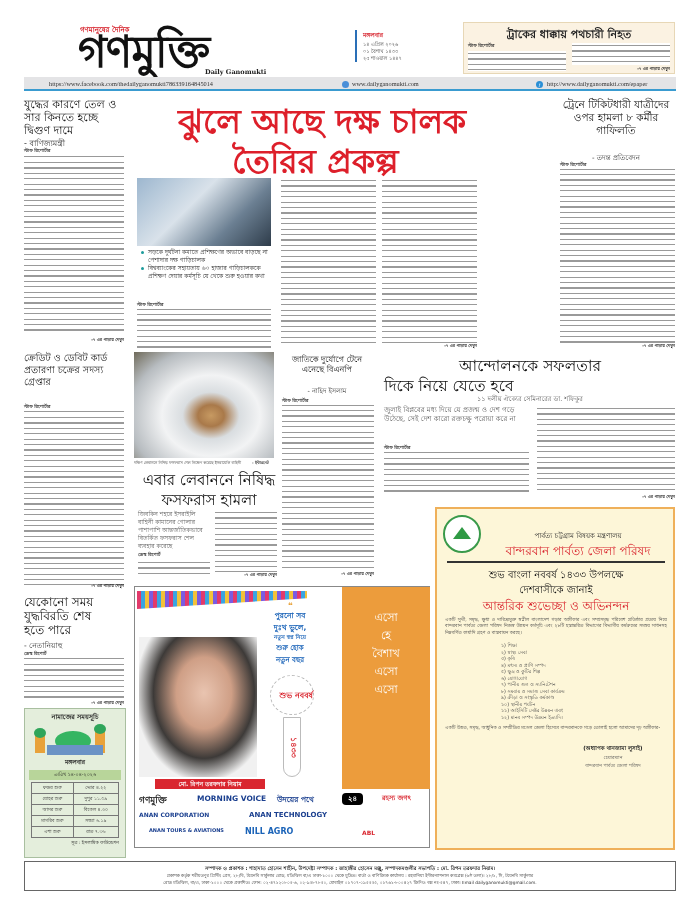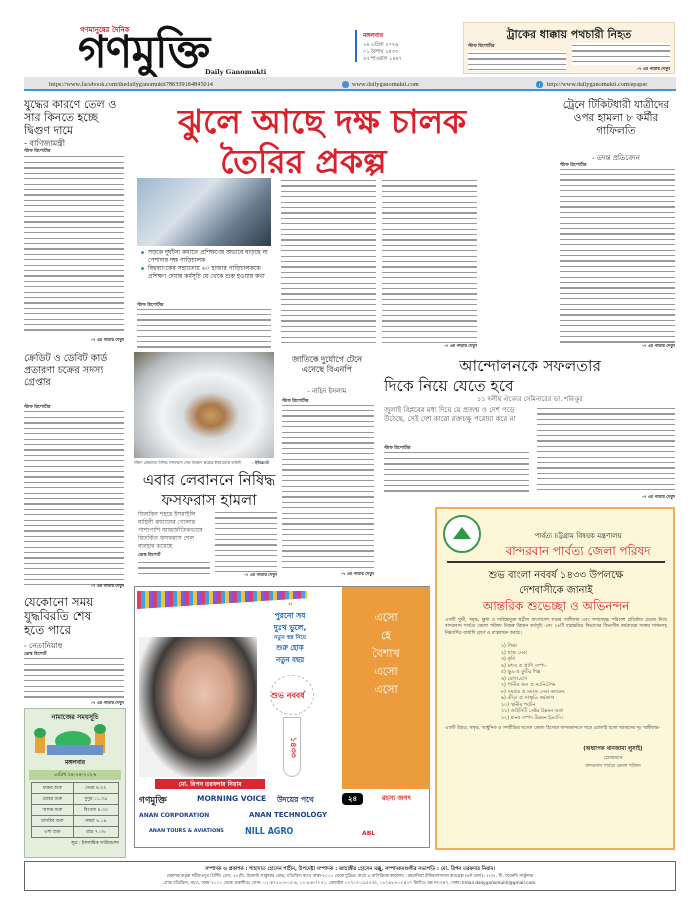--- a/index.html
+++ b/index.html
@@ -18,21 +18,21 @@
 .dline{font-size:5px;color:#444;line-height:7px}
 #topbox{left:463px;top:22px;width:212px;height:52px;background:#fbf2e2;border:1px solid #e7d7b6;padding:3px}
 #topbox-title{font-size:11px;font-weight:bold;text-align:center;font-family:"DejaVu Serif",serif}
 
 #urlbar{left:24px;top:77px;width:652px;height:14px;background:#e4e4e6;border-bottom:2px solid #3a9bd0;font-family:"Liberation Serif",serif;font-size:6.3px;color:#333}
 #urlbar span{position:absolute;top:3px}
 .globe{display:inline-block;width:7px;height:7px;border-radius:50%;background:#4a8fd8;vertical-align:middle;margin-right:3px}
 .fb{display:inline-block;width:7px;height:7px;border-radius:50%;background:#2b8fd6;color:#fff;font-size:5px;text-align:center;line-height:7px;vertical-align:middle;margin-right:4px}
 
 #lead1{left:178px;top:96px;font-size:33px;color:#dd1f2a;font-weight:bold;font-family:"DejaVu Serif",serif;white-space:nowrap}
-#lead2{left:220px;top:136px;font-size:33px;color:#dd1f2a;font-weight:bold;font-family:"DejaVu Serif",serif;white-space:nowrap}
+#lead2{left:232px;top:136px;font-size:33px;color:#dd1f2a;font-weight:bold;font-family:"DejaVu Serif",serif;white-space:nowrap}
 .photo{background:linear-gradient(135deg,#9db7cf,#d9e2ea 40%,#6b7f92 70%,#2e3c4a)}
 .bul{font-size:6px;color:#333;line-height:8px;padding-left:8px;position:relative}
 .bul:before{content:"";position:absolute;left:1px;top:2.5px;width:3px;height:3px;border-radius:50%;background:#1c9b9b}
 .rule{border-top:1px solid #999}
 .ad-frame{border:1px solid #888}
 table.prayer{border-collapse:collapse;width:100%;font-size:4.6px}
 table.prayer td{border:1px solid #777;text-align:center;padding:1px 0;color:#333}
 </style>
 </head>
 <body>
@@ -175,21 +175,21 @@
   <div class="abs" style="left:4px;top:50px;width:118px;height:140px;background:radial-gradient(ellipse at 55% 40%,#e9c4b0 0,#cf9f86 30%,#3d3a38 55%,#f1f1f1 75%)"></div>
   <div class="abs" style="left:20px;top:192px;width:110px;height:10px;background:#d9262f;color:#fff;font-size:6px;font-weight:bold;text-align:center;line-height:10px">মো. রিপন তরফদার নিয়াম</div>
   <div class="abs" style="left:125px;top:14px;width:60px;text-align:center;color:#1a63b8;font-weight:bold">
     <div style="font-size:8px;color:#e8a23a">❝</div>
     <div style="font-size:7.5px">পুরনো সব</div>
     <div style="font-size:7.5px">দুঃখ ভুলে,</div>
     <div style="font-size:5.5px">নতুন স্বপ্ন নিয়ে</div>
     <div style="font-size:7px">শুরু হোক</div>
     <div style="font-size:7px">নতুন বছর</div>
   </div>
-  <div class="abs" style="left:135px;top:88px;width:44px;height:40px;border-radius:50%;border:1px dashed #bbb;text-align:left;font-size:8px;font-weight:bold;color:#d9262f;line-height:40px">শুভ নববর্ষ</div>
+  <div class="abs" style="left:135px;top:88px;width:44px;height:40px;border-radius:50%;border:1px dashed #bbb;text-align:right;font-size:8px;font-weight:bold;color:#d9262f;line-height:40px">শুভ নববর্ষ</div>
   <div class="abs" style="left:148px;top:130px;width:18px;height:60px;border:1px solid #bbb;border-radius:0 0 9px 9px;color:#d9262f;font-size:8px;font-weight:bold;text-align:center;writing-mode:vertical-rl">১৪৩৩</div>
   <div class="abs" style="left:207px;top:0;width:88px;height:202px;background:#ec9c3c">
     <div style="color:#fff;font-size:11px;text-align:center;line-height:18px;margin-top:22px;font-family:'DejaVu Serif',serif">
       <div>এসো</div>
       <div>হে</div>
       <div>বৈশাখ</div>
       <div>এসো</div>
       <div>এসো</div>
     </div>
   </div>

